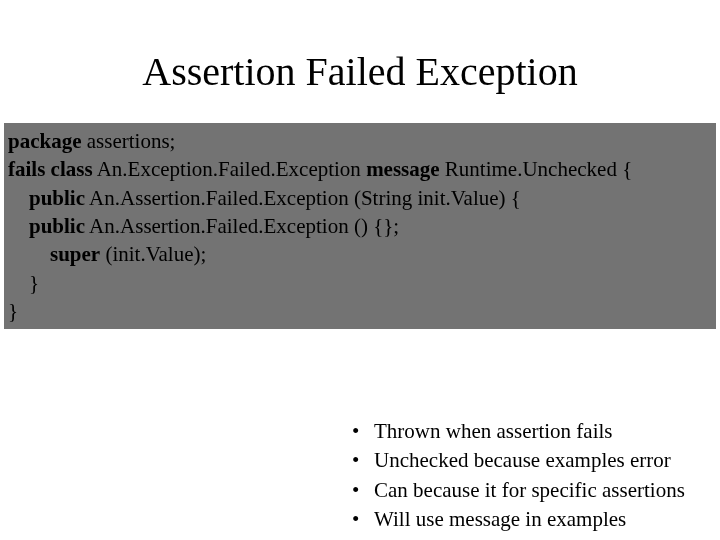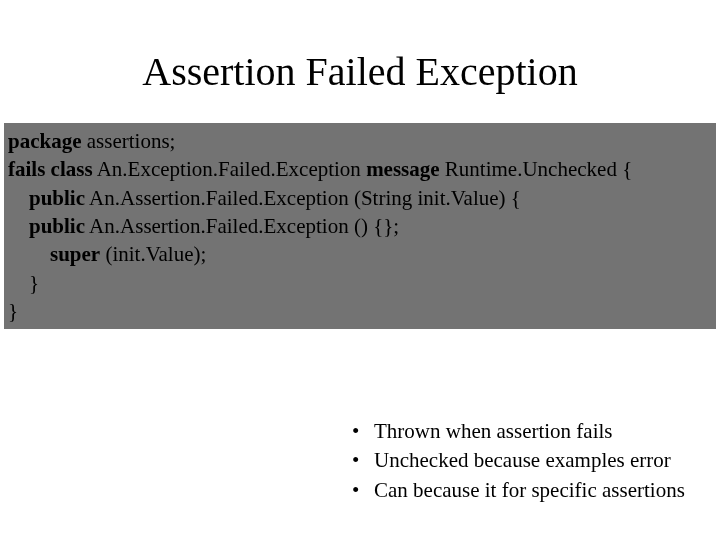--- a/index.html
+++ b/index.html
@@ -78,16 +78,17 @@
     <div class="code-line"><span>        </span><span class="kw">super</span><span> (init.Value);</span></div>
     <div class="code-line">    }</div>
     <div class="code-line">}</div>
   </div>
 
   <div class="bullets">
     <ul>
       <li>Thrown when assertion fails</li>
       <li>Unchecked because examples error</li>
       <li>Can because it for specific assertions</li>
+      <li>Will use message in examples</li>
     </ul>
   </div>
 
 </div>
 
 </body></html>

